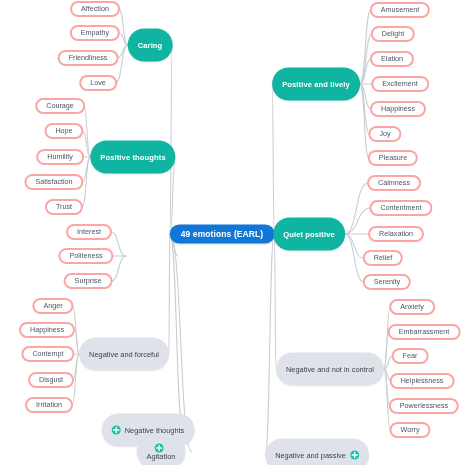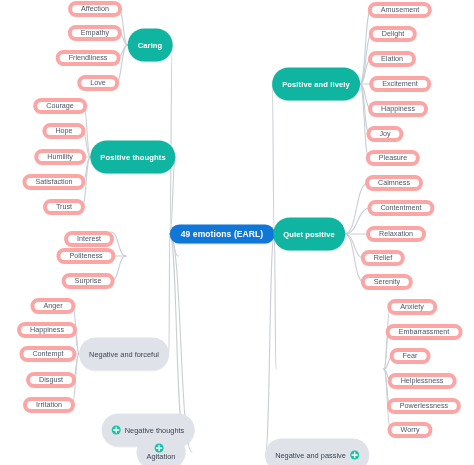--- a/index.html
+++ b/index.html
@@ -69,21 +69,21 @@
     font-weight:normal;
     padding:4px 10px;
     height:33px;
     box-shadow:0 1px 1px rgba(0,0,0,.06);
   }
 
   
   .node.leaf{
     background:#ffffff;
     color:#4c5563;
-    border:4px solid #fca5a5;
+    border:2px solid #fca5a5;
     font-size:7.2px;
     padding:3px 9px;
     height:16px;
   }
 
   
   .node .plus{
     display:inline-flex;
     align-items:center;
     justify-content:center;
@@ -181,21 +181,21 @@
     </div>
     <div class="node leaf" style="left: 60px; top: 157px;">
       <span class="label">Humility</span>
     </div>
     <div class="node leaf" style="left: 54px; top: 182px;">
       <span class="label">Satisfaction</span>
     </div>
     <div class="node leaf" style="left: 64px; top: 207px;">
       <span class="label">Trust</span>
     </div>
-    <div class="node leaf" style="left: 89px; top: 232px; margin-top: 7px;">
+    <div class="node leaf" style="left: 89px; top: 232px;">
       <span class="label">Interest</span>
     </div>
     <div class="node leaf" style="left: 86px; top: 256px;">
       <span class="label">Politeness</span>
     </div>
     <div class="node leaf" style="left: 88px; top: 281px;">
       <span class="label">Surprise</span>
     </div>
     <div class="node grey" style="left: 124px; top: 354px;">
       <span class="label">Negative and forceful</span>
@@ -266,20 +266,23 @@
     </div>
     <div class="node leaf" style="left: 396px; top: 234px;">
       <span class="label">Relaxation</span>
     </div>
     <div class="node leaf" style="left: 383px; top: 258px;">
       <span class="label">Relief</span>
     </div>
     <div class="node leaf" style="left: 387px; top: 282px;">
       <span class="label">Serenity</span>
     </div>
+    <div class="node grey" style="left: 330px; top: 369px;">
+      <span class="label">Negative and not in control</span>
+    </div>
     <div class="node leaf" style="left: 412px; top: 307px;">
       <span class="label">Anxiety</span>
     </div>
     <div class="node leaf" style="left: 424px; top: 332px;">
       <span class="label">Embarrassment</span>
     </div>
     <div class="node leaf" style="left: 410px; top: 356px;">
       <span class="label">Fear</span>
     </div>
     <div class="node leaf" style="left: 422px; top: 381px;">

